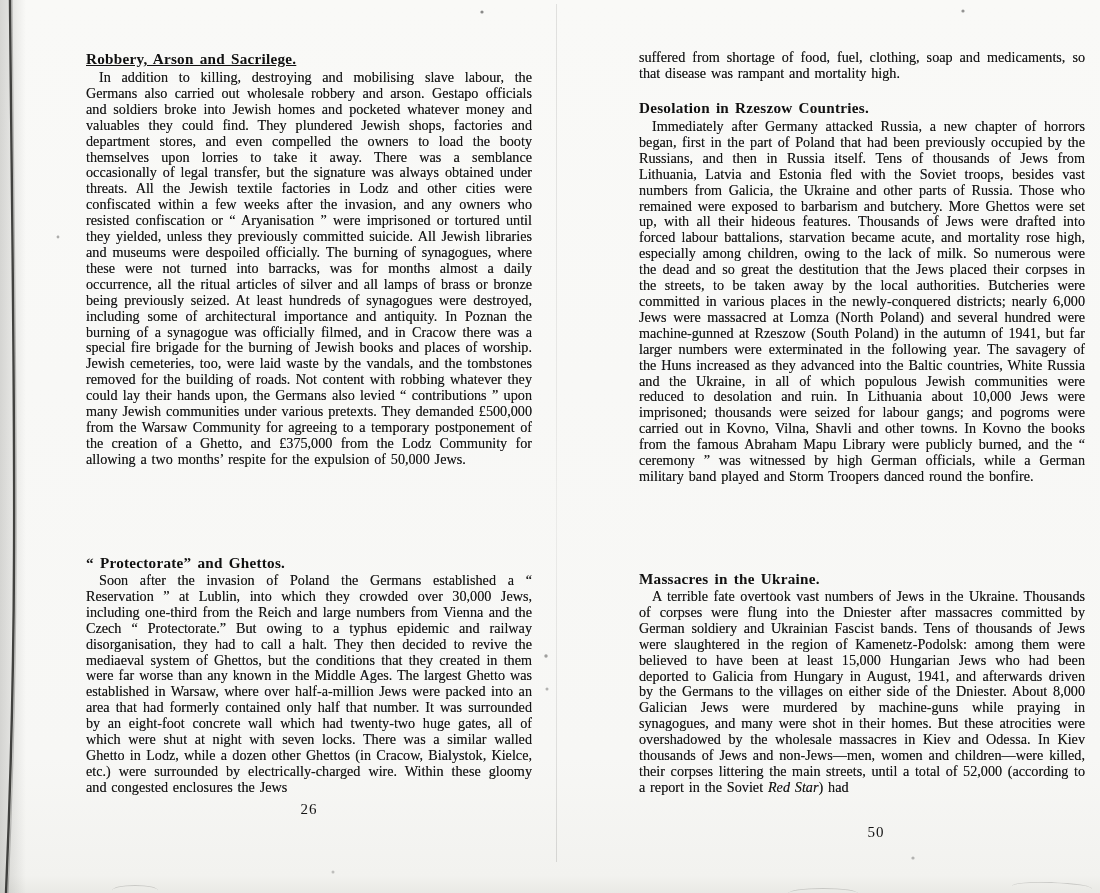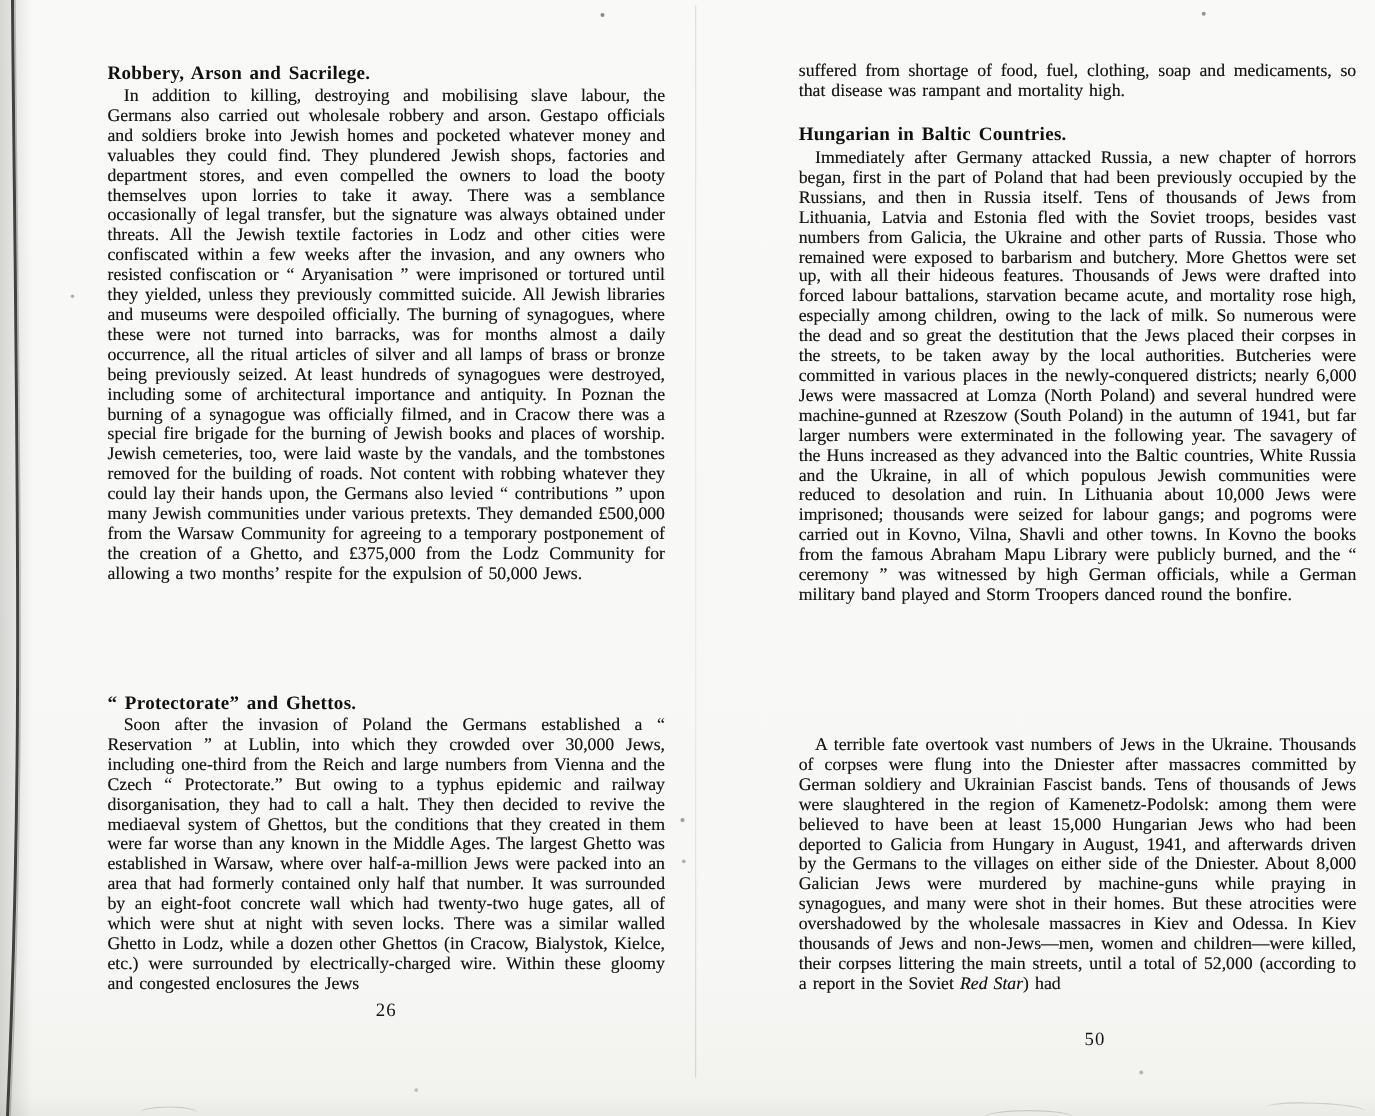--- a/index.html
+++ b/index.html
@@ -94,28 +94,29 @@
   </svg>
 
   <div class="gutter-line"></div>
 
   <div class="specks"></div>
   <div class="bottom-arc arc-1"></div>
   <div class="bottom-arc arc-2"></div>
   <div class="bottom-arc arc-3"></div>
 
   <div class="page page-left">
-    <h2 class="heading block" style="top:50px;">Robbery, Arson and Sacrilege.</h2>
+    <h2 class="heading block" style="top:50px;text-decoration:underline;">Robbery, Arson and Sacrilege.</h2>
     <p class="para indent block" style="top:70px;">In addition to killing, destroying and mobilising slave labour, the Germans also carried out wholesale robbery and arson. Gestapo officials and soldiers broke into Jewish homes and pocketed whatever money and valuables they could find. They plundered Jewish shops, factories and department stores, and even compelled the owners to load the booty themselves upon lorries to take it away. There was a semblance occasionally of legal transfer, but the signature was always obtained under threats. All the Jewish textile factories in Lodz and other cities were confiscated within a few weeks after the invasion, and any owners who resisted confiscation or “ Aryanisation ” were imprisoned or tortured until they yielded, unless they previously committed suicide. All Jewish libraries and museums were despoiled officially. The burning of synagogues, where these were not turned into barracks, was for months almost a daily occurrence, all the ritual articles of silver and all lamps of brass or bronze being previously seized. At least hundreds of synagogues were destroyed, including some of architectural importance and antiquity. In Poznan the burning of a synagogue was officially filmed, and in Cracow there was a special fire brigade for the burning of Jewish books and places of worship. Jewish cemeteries, too, were laid waste by the vandals, and the tombstones removed for the building of roads. Not content with robbing whatever they could lay their hands upon, the Germans also levied “ contributions ” upon many Jewish communities under various pretexts. They demanded £500,000 from the Warsaw Community for agreeing to a temporary postponement of the creation of a Ghetto, and £375,000 from the Lodz Community for allowing a two months’ respite for the expulsion of 50,000 Jews.</p>
     <h2 class="heading block" style="top:554px;">“ Protectorate” and Ghettos.</h2>
     <p class="para indent block" style="top:573px;">Soon after the invasion of Poland the Germans established a “ Reservation ” at Lublin, into which they crowded over 30,000 Jews, including one-third from the Reich and large numbers from Vienna and the Czech “ Protectorate.”  But owing to a typhus epidemic and railway disorganisation, they had to call a halt.  They then decided to revive the mediaeval system of Ghettos, but the conditions that they created in them were far worse than any known in the Middle Ages.  The largest Ghetto was established in Warsaw, where over half-a-million Jews were packed into an area that had formerly contained only half that number.  It was surrounded by an eight-foot concrete wall which had twenty-two huge gates, all of which were shut at night with seven locks.  There was a similar walled Ghetto in Lodz, while a dozen other Ghettos (in Cracow, Bialystok, Kielce, etc.) were surrounded by electrically-charged wire.  Within these gloomy and congested enclosures the Jews</p>
     <div class="pagenum block" style="top:801px;font-family:Liberation Serif, serif;">26</div>
   </div>
 
   <div class="page page-right">
     <p class="para block" style="top:50px;">suffered from shortage of food, fuel, clothing, soap and medicaments, so that disease was rampant and mortality high.</p>
-    <h2 class="heading block" style="top:99px;">Hungarian in Baltic Countries.</h2>
+    <h2 class="heading block" style="top:99px;">Desolation in Rzeszow Countries.</h2>
     <p class="para indent block" style="top:119px;">Immediately after Germany attacked Russia, a new chapter of horrors began, first in the part of Poland that had been previously occupied by the Russians, and then in Russia itself. Tens of thousands of Jews from Lithuania, Latvia and Estonia fled with the Soviet troops, besides vast numbers from Galicia, the Ukraine and other parts of Russia.  Those who remained were exposed to barbarism and butchery.  More Ghettos were set up, with all their hideous features.  Thousands of Jews were drafted into forced labour battalions, starvation became acute, and mortality rose high, especially among children, owing to the lack of milk.  So numerous were the dead and so great the destitution that the Jews placed their corpses in the streets, to be taken away by the local authorities.  Butcheries were committed in various places in the newly-conquered districts;  nearly 6,000 Jews were massacred at Lomza (North Poland) and several hundred were machine-gunned at Rzeszow (South Poland) in the autumn of 1941, but far larger numbers were exterminated in the following year.  The savagery of the Huns increased as they advanced into the Baltic countries, White Russia and the Ukraine, in all of which populous Jewish communities were reduced to desolation and ruin.  In Lithuania about 10,000 Jews were imprisoned; thousands were seized for labour gangs; and pogroms were carried out in Kovno, Vilna, Shavli and other towns.  In Kovno the books from the famous Abraham Mapu Library were publicly burned, and the “ ceremony ” was witnessed by high German officials, while a German military band played and Storm Troopers danced round the bonfire.</p>
+    <h2 class="heading block" style="top:570px;">Massacres in the Ukraine.</h2>
     <p class="para indent block" style="top:589px;"><span>A terrible fate overtook vast numbers of Jews in the Ukraine. Thousands of corpses were flung into the Dniester after massacres committed by German soldiery and Ukrainian Fascist bands.  Tens of thousands of Jews were slaughtered in the region of Kamenetz-Podolsk: among them were believed to have been at least 15,000 Hungarian Jews who had been deported to Galicia from Hungary in August, 1941, and afterwards driven by the Germans to the villages on either side of the Dniester.  About 8,000 Galician Jews were murdered by machine-guns while praying in synagogues, and many were shot in their homes.  But these atrocities were overshadowed by the wholesale massacres in Kiev and Odessa.  In Kiev thousands of Jews and non-Jews—men, women and children—were killed, their corpses littering the main streets, until a total of 52,000 (according to a report in the Soviet </span><i>Red Star</i><span>) had</span></p>
     <div class="pagenum block" style="top:824px; transform: translateX(14px);">50</div>
   </div>
 
 </div>
 
 </body></html>

